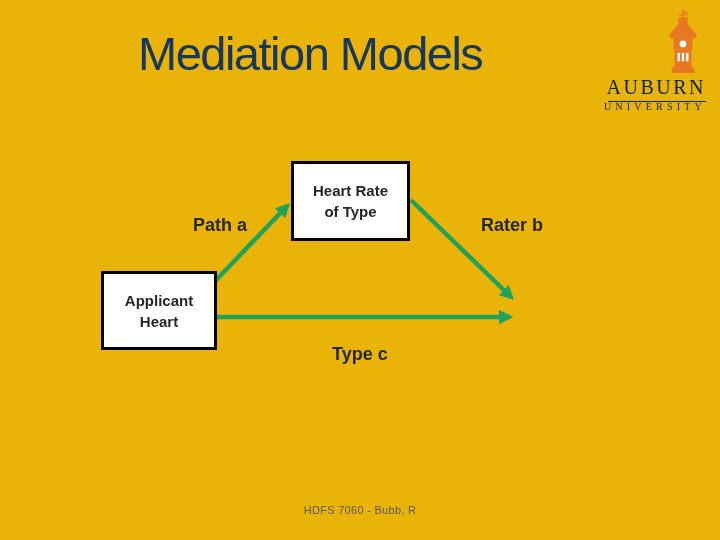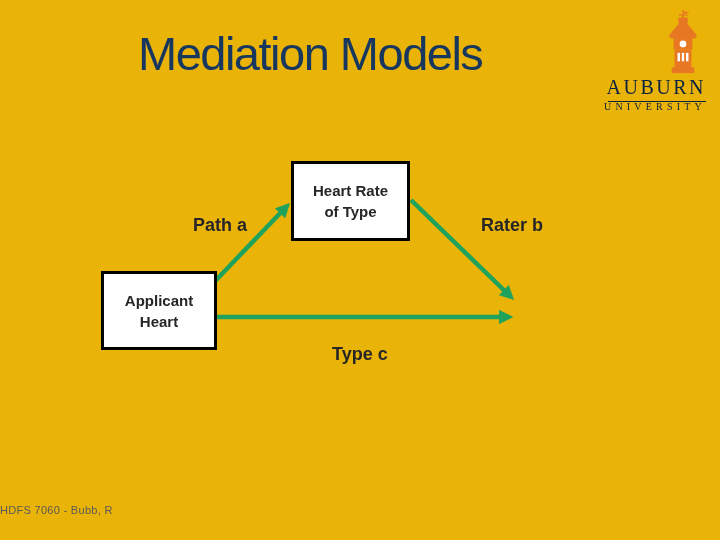--- a/index.html
+++ b/index.html
@@ -82,21 +82,21 @@
     white-space: nowrap;
   }
   #label-path-a { left: 193px; top: 215px; }
   #label-path-b { left: 481px; top: 215px; }
   #label-path-c { left: 332px; top: 344px; }
   .footer {
     position: absolute;
     left: 0;
     top: 504px;
     width: 100%;
-    text-align: left;
+    text-align: center;
     font-size: 11px;
     letter-spacing: 0.3px;
     color: #595959;
   }
 </style>
 </head>
 <body>
 
 <div class="slide">
 

